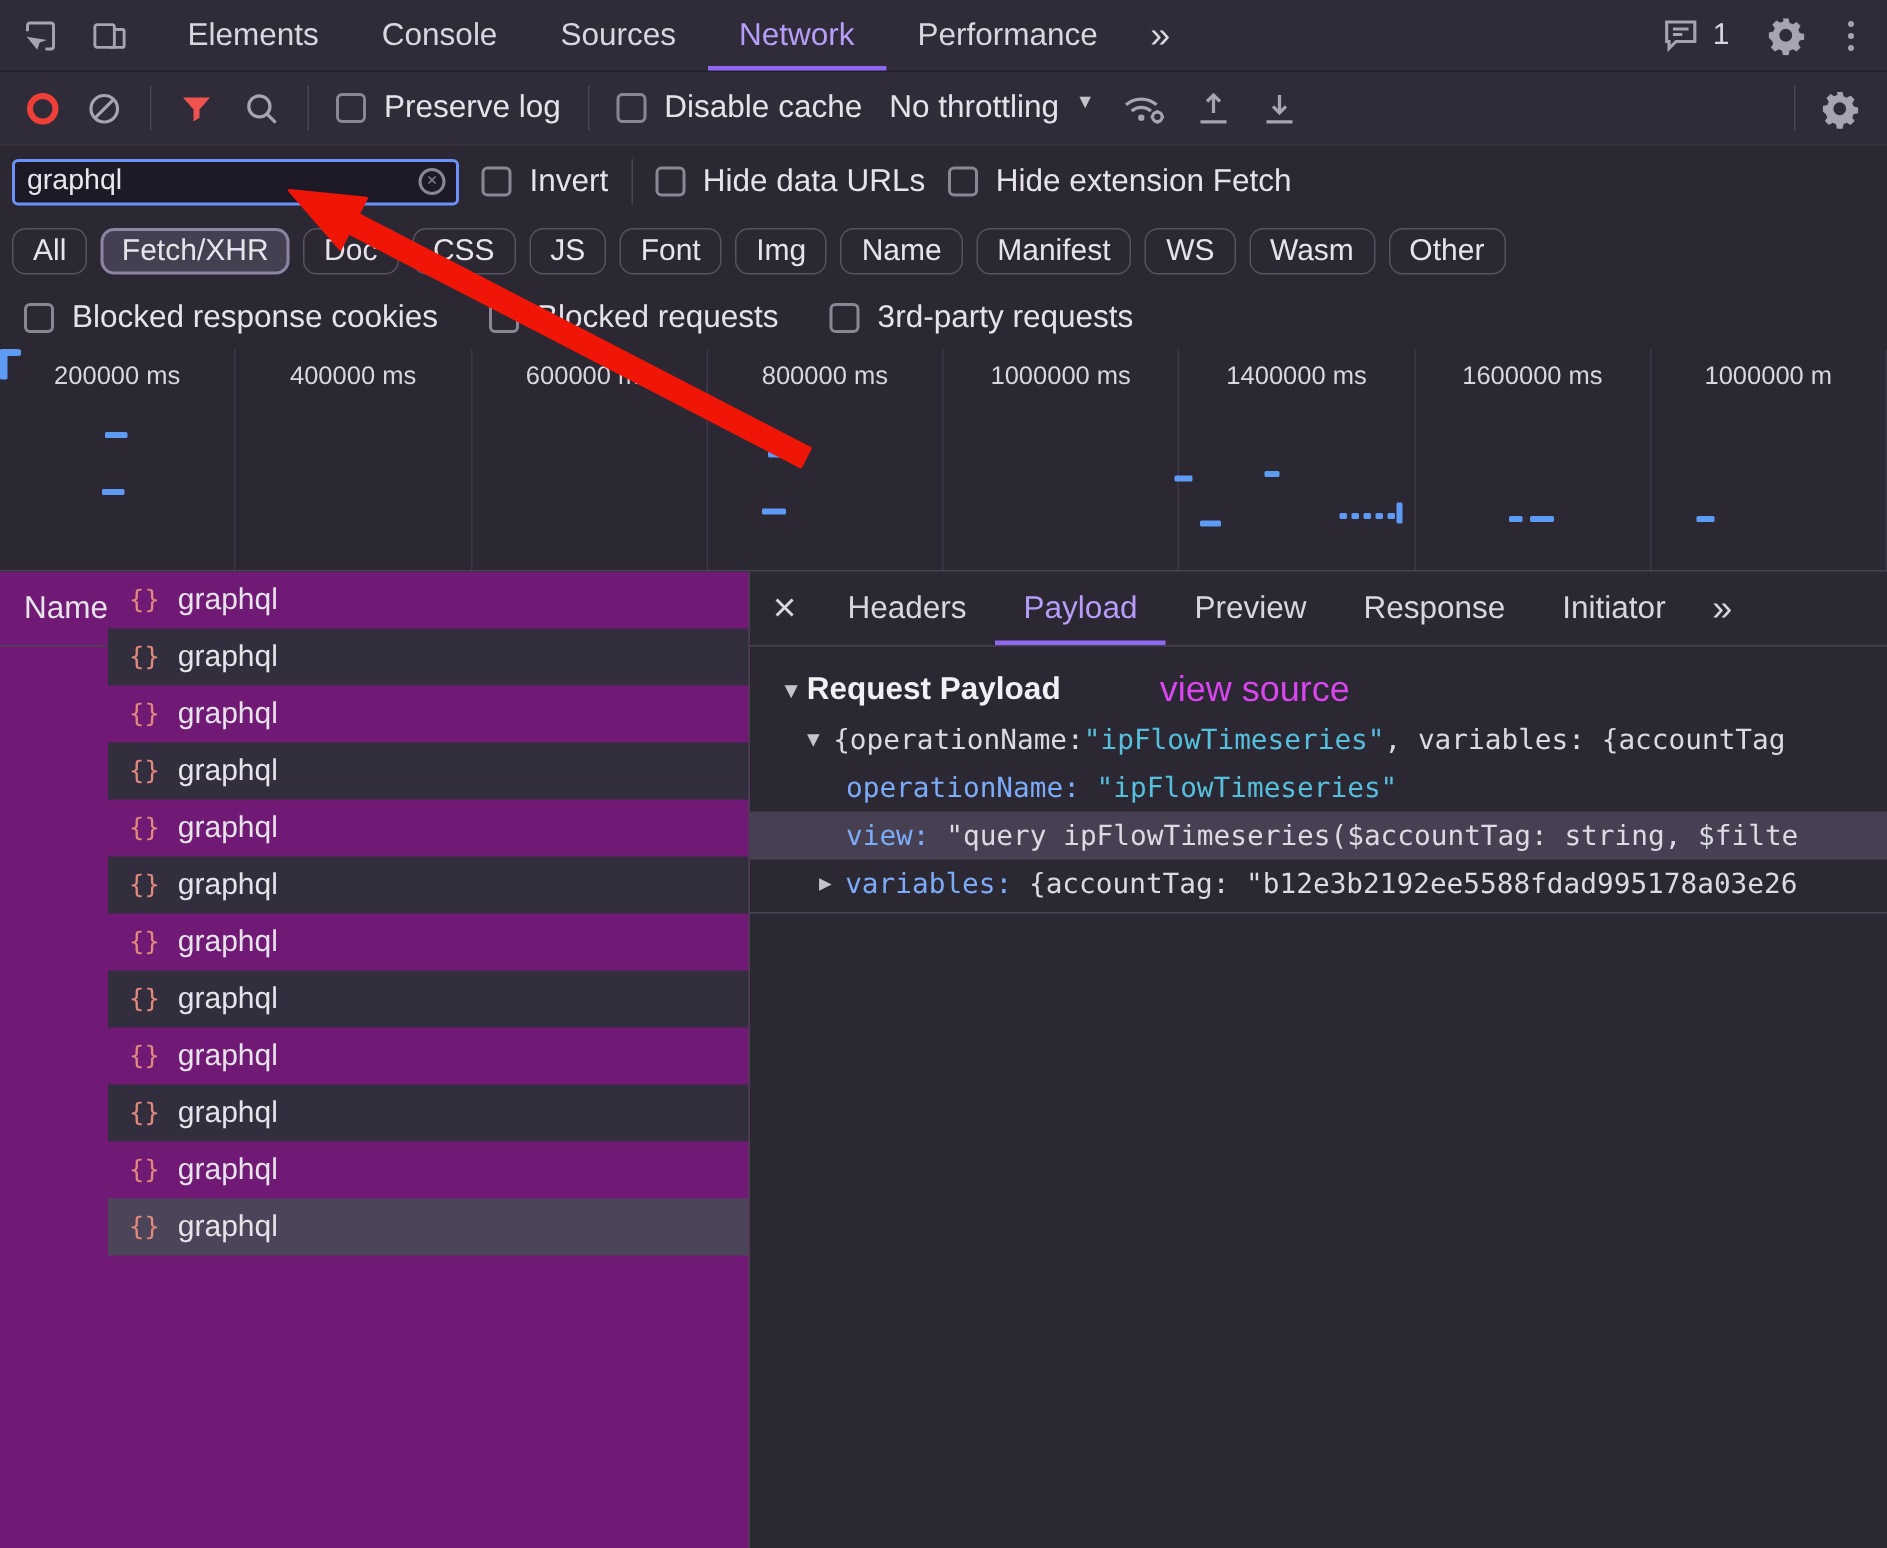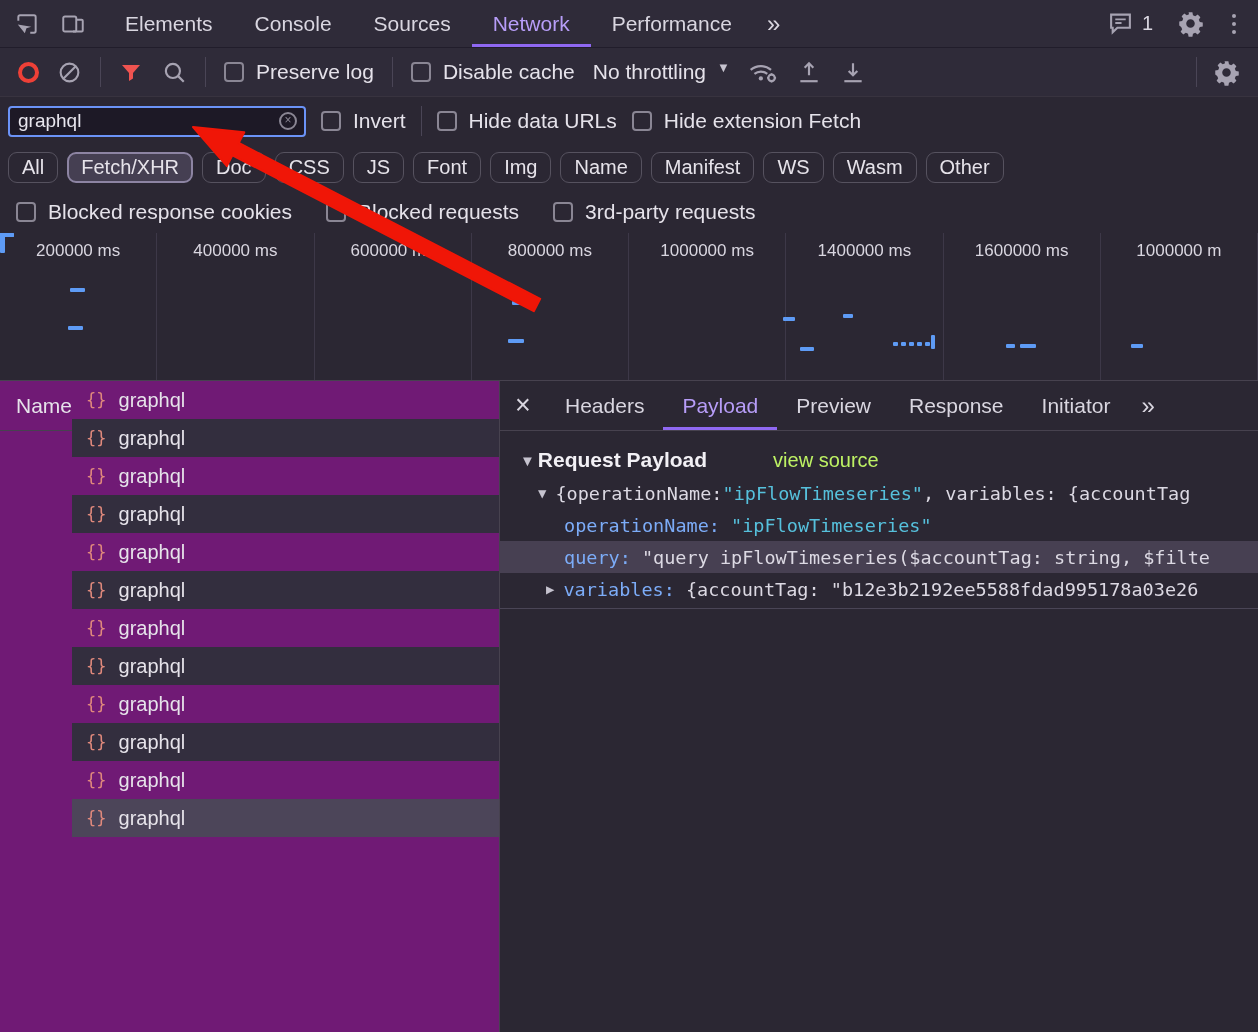--- a/index.html
+++ b/index.html
@@ -70,21 +70,21 @@
   .closex{width:46px;text-align:center;font-size:27px;color:#d9d6e0}
   .dtab{padding:0 19px;height:100%;display:flex;align-items:center;font-size:21px;color:#d9d6e0;white-space:nowrap}
   .dtab.sel{color:#b79df8;box-shadow:inset 0 -3px 0 #8f68f2}
   .dchev{font-size:24px;color:#d9d6e0;padding:0 12px}
 
   
   .payload{flex:1;padding-top:12px;overflow:hidden}
   .pheader{display:flex;align-items:center;height:34px;padding-left:20px}
   .tri{font-size:15px;color:#c6c3cf;margin-right:3px}
   .ptitle{font-size:21px;font-weight:bold;color:#f2f0f5}
-  .viewsrc{margin-left:66px;font-size:20px;color:#bef264}
+  .viewsrc{margin-left:66px;font-size:24px;color:#d946ef}
   .mline{font-family:"DejaVu Sans Mono",monospace;font-size:18.5px;height:32px;display:flex;align-items:center;
          white-space:nowrap;overflow:hidden}
   .mline .tri{font-size:14px;margin-right:9px}
   .ind1{padding-left:38px}
   .ind2{padding-left:64px}
   .ind3{padding-left:46px}
   .key{color:#7cacf8}
   .str{color:#56c0dc}
   .plain{color:#dcd9e3}
   .val{margin-left:1ch}
@@ -378,21 +378,21 @@
             <span class="str">"ipFlowTimeseries"</span>
             <span class="plain">, variables: {accountTag</span>
         </div>
 
         <div class="mline ind2">
           <span class="key">operationName:</span>
           <span class="str val">"ipFlowTimeseries"</span>
         </div>
 
         <div class="mline ind2 sel">
-          <span class="key">query:</span>
+          <span class="key">view:</span>
           <span class="plain val">"query ipFlowTimeseries($accountTag: string, $filte</span>
         </div>
 
         <div class="mline ind3">
           <span class="tri">▶</span>
           <span class="key">variables:</span>
           <span class="plain val">{accountTag: "b12e3b2192ee5588fdad995178a03e26</span>
         </div>
 
         <div class="pdivider"></div>

